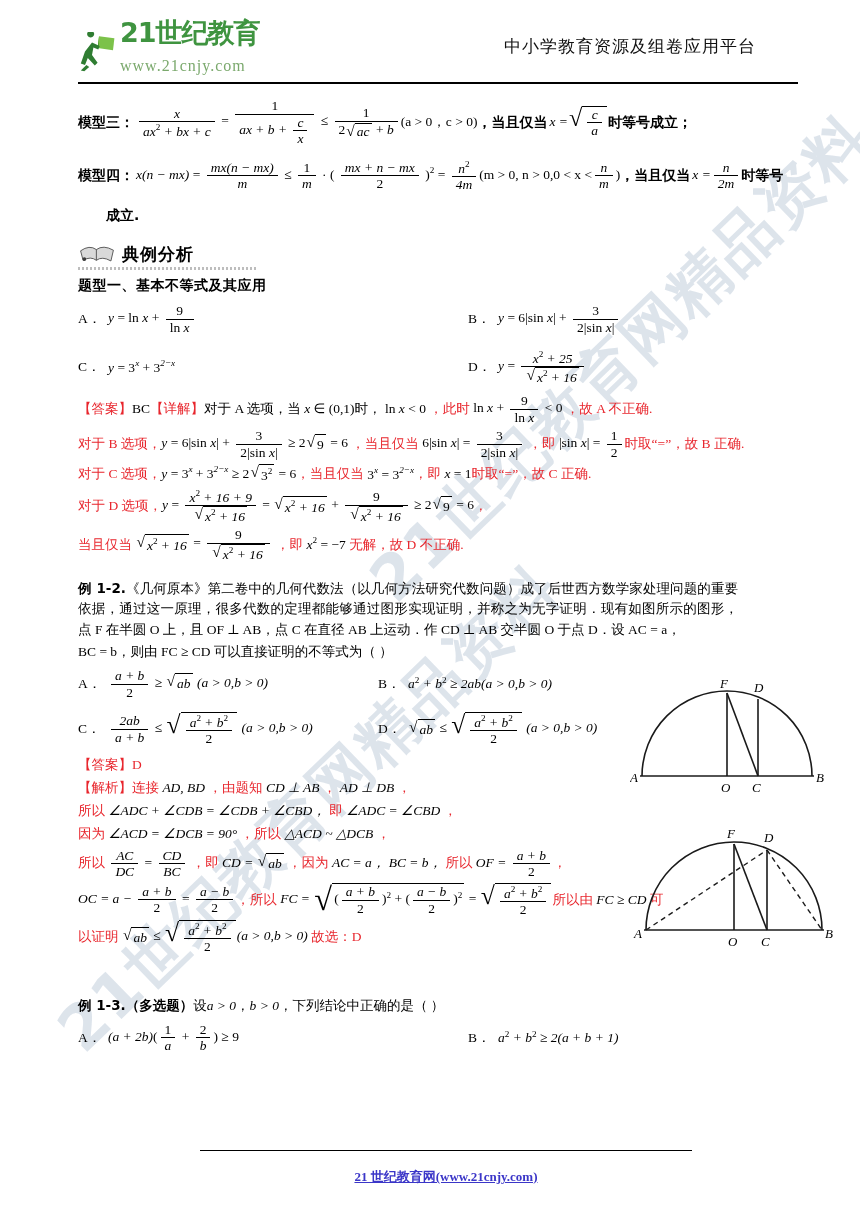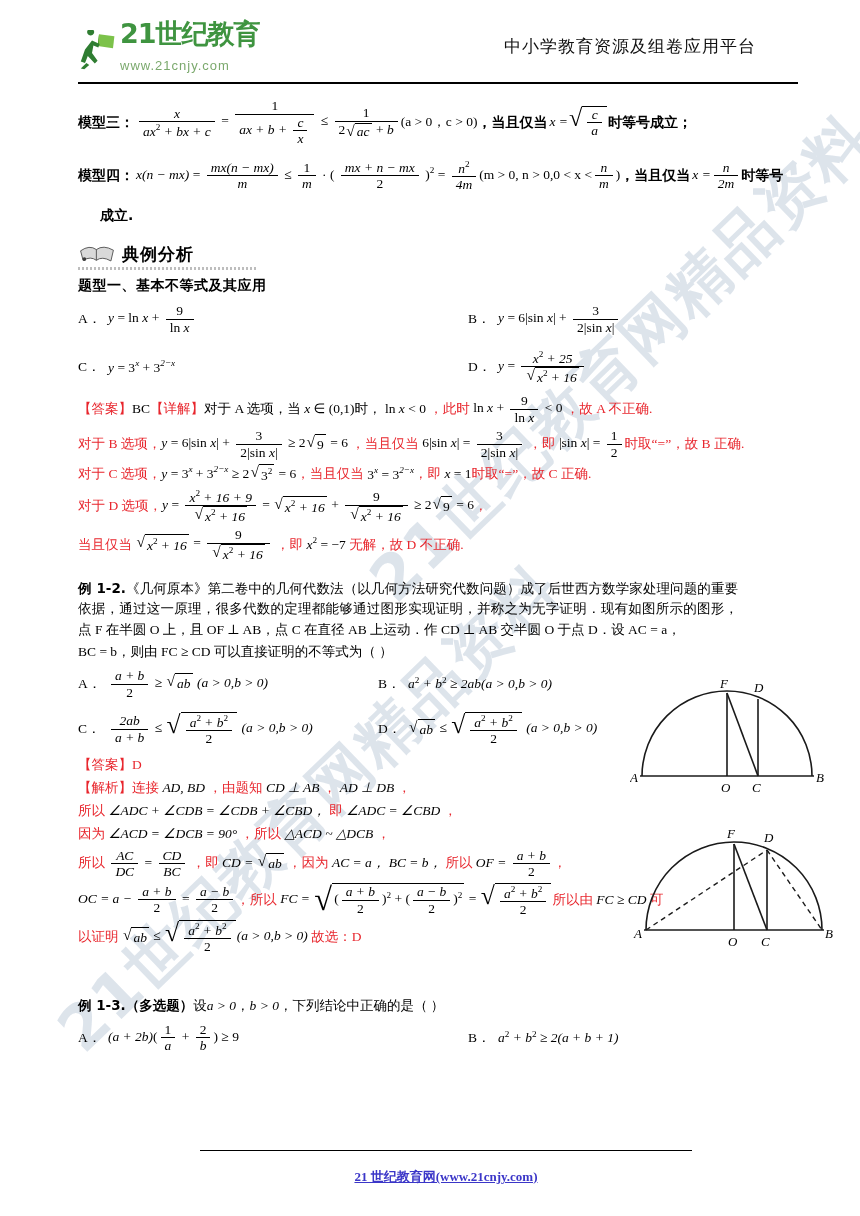--- a/index.html
+++ b/index.html
@@ -57,22 +57,22 @@
   .logo-mark { width: 42px; height: 42px; display:block; }
   .logo-textwrap { display: flex; flex-direction: column; line-height: 1; }
   .logo-main {
     font-family: "DejaVu Sans", sans-serif;
     font-weight: 700;
     font-size: 27px;
     color: #3f9440;
     letter-spacing: -1px;
   }
   .logo-sub {
-    font-family: Liberation Sans, sans-serif;
-    font-size: 13px;
+    font-family: Liberation Serif, serif;
+    font-size: 16px;
     color: #7ba96d;
     letter-spacing: 1px;
     margin-top: 12px;
   }
   .header-slogan {
     font-family: "Liberation Serif", serif;
     font-size: 17px;
     color: #111;
     letter-spacing: 1px;
     margin-right: 42px;
@@ -100,21 +100,21 @@
     margin-bottom: 6px;
     min-height: 46px;
   }
   .model-label {
     font-family: "DejaVu Sans", sans-serif;
     font-weight: 700;
     font-size: 14px;
     white-space: nowrap;
     margin-right: 2px;
   }
-  .cont-line { margin-left: 22px; font-family:"DejaVu Sans",sans-serif; font-size:14px; font-weight:700;}
+  .cont-line { margin-left: 28px; font-family:"DejaVu Sans",sans-serif; font-size:14px; font-weight:700;}
 
   
   .m { font-family: "Liberation Serif", serif; font-style: italic; }
   .mr { font-family: "Liberation Serif", serif; font-style: normal; }
   .frac {
     display: inline-flex;
     flex-direction: column;
     vertical-align: middle;
     text-align: center;
     margin: 0 3px;

